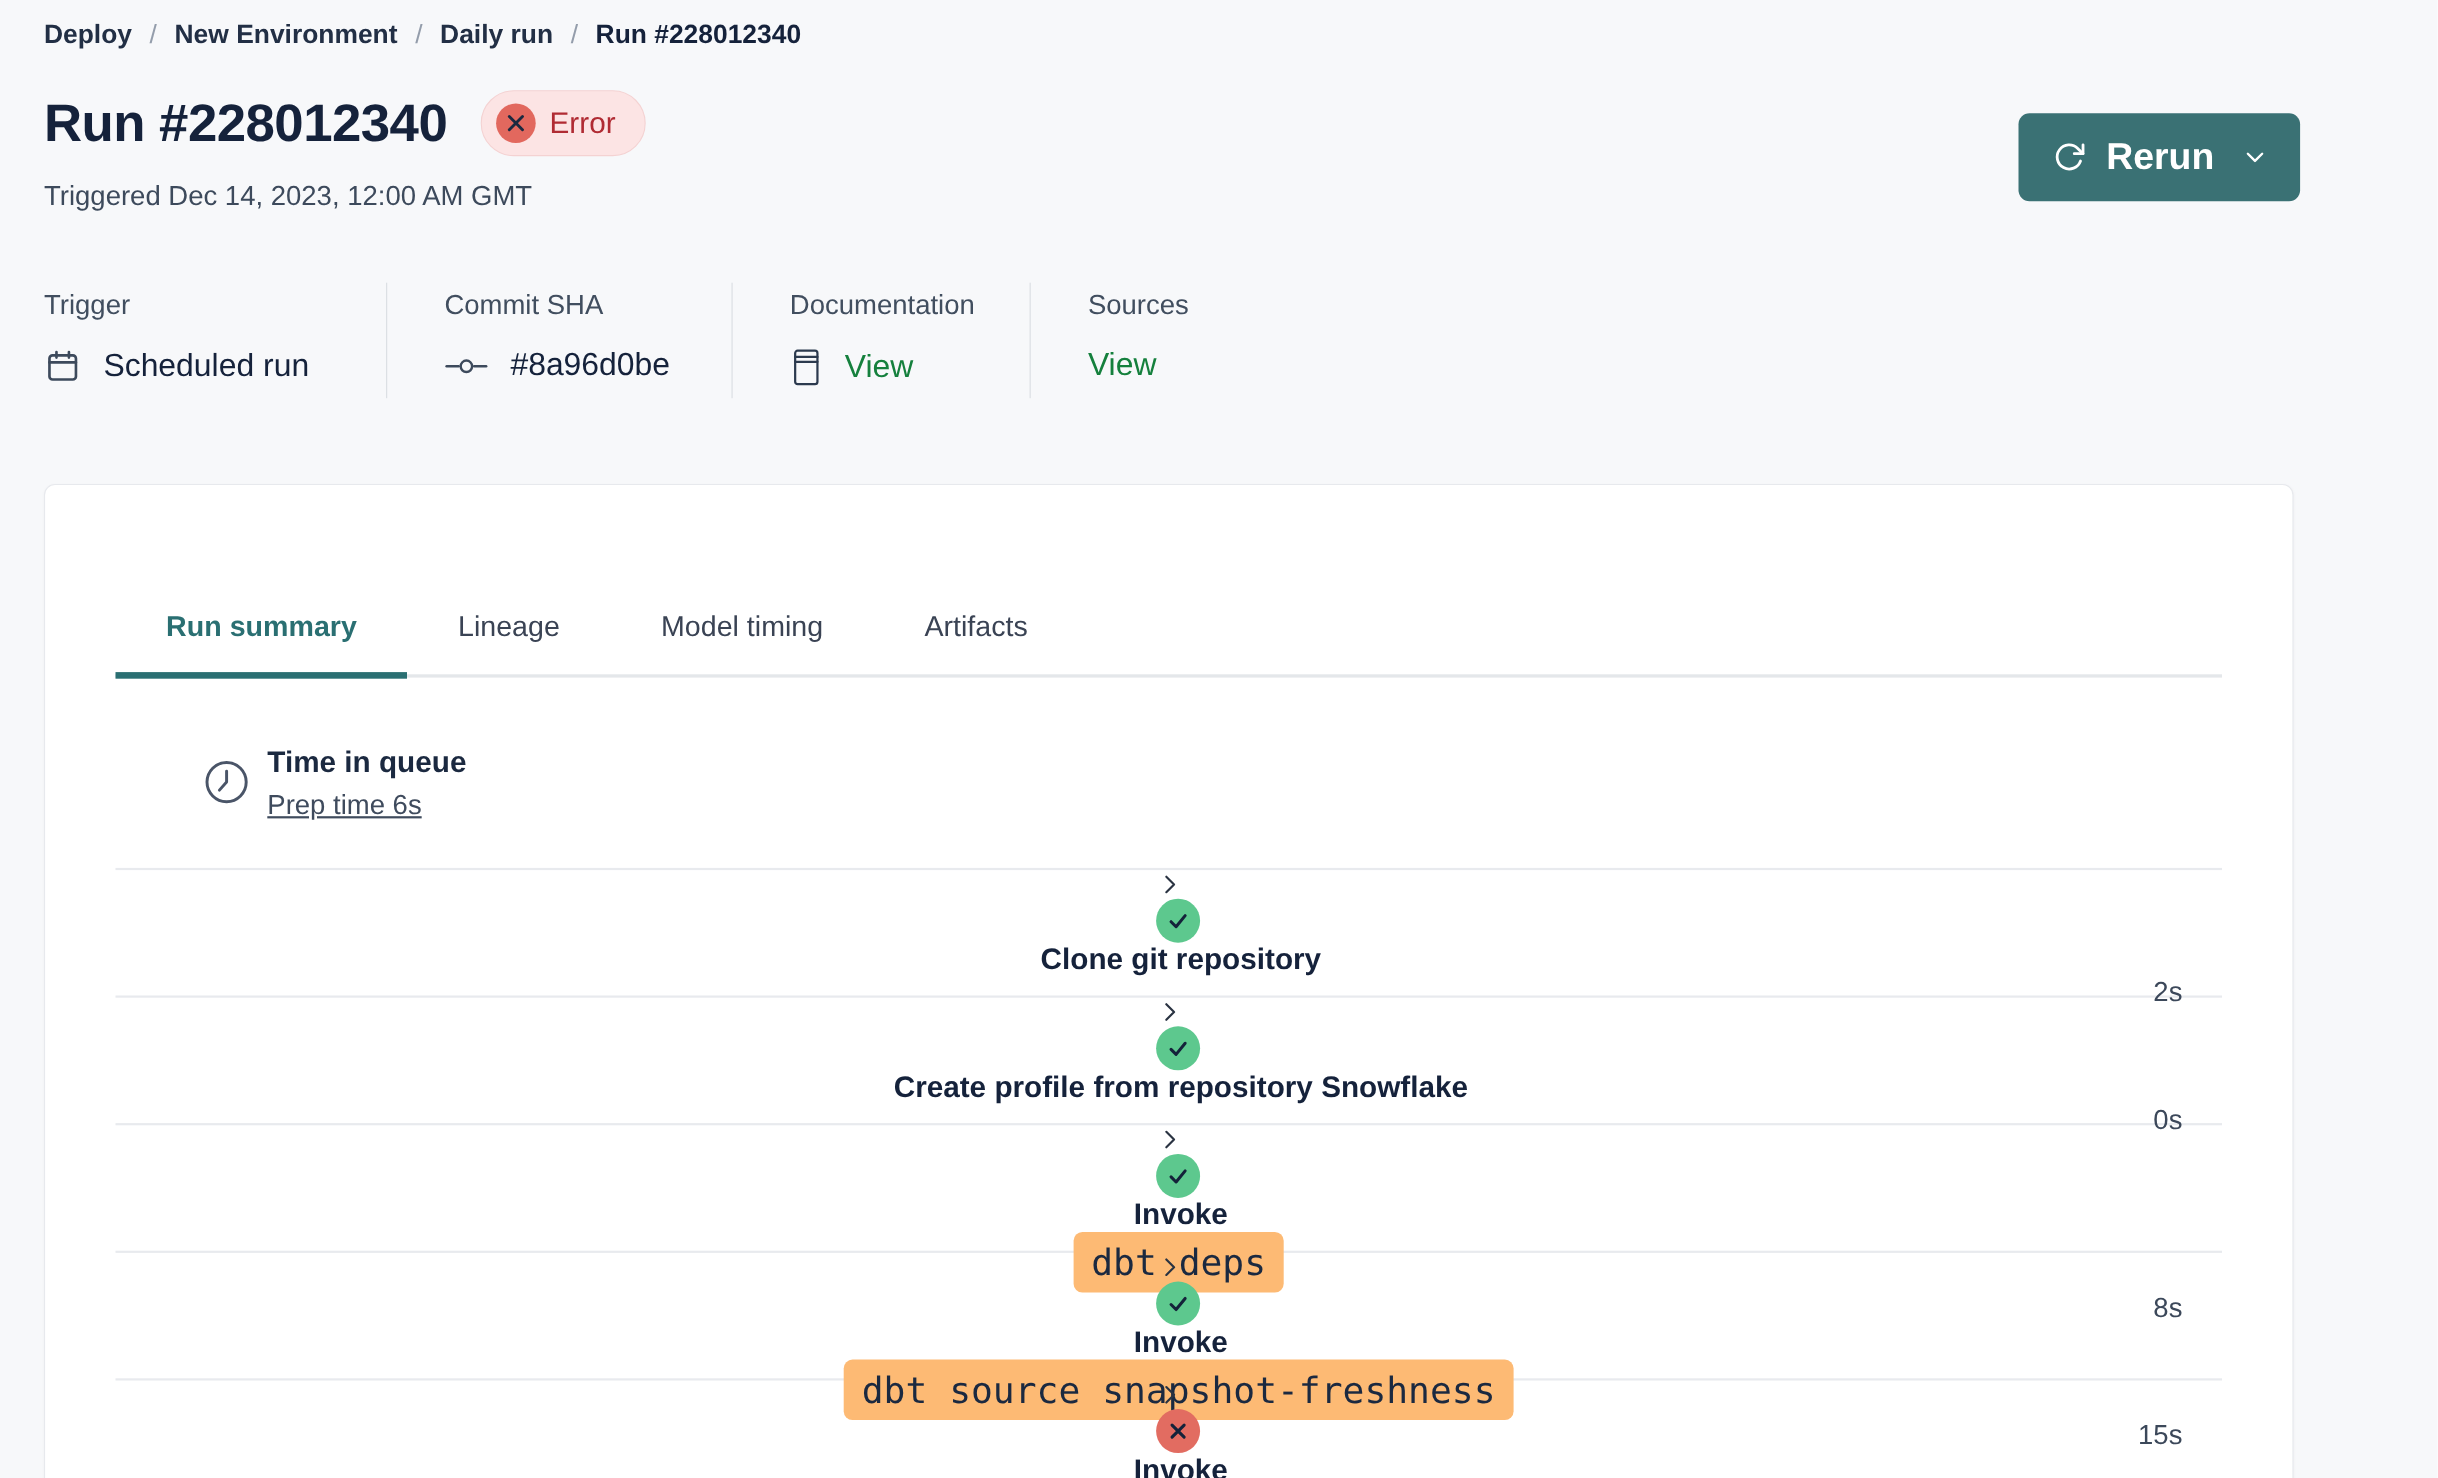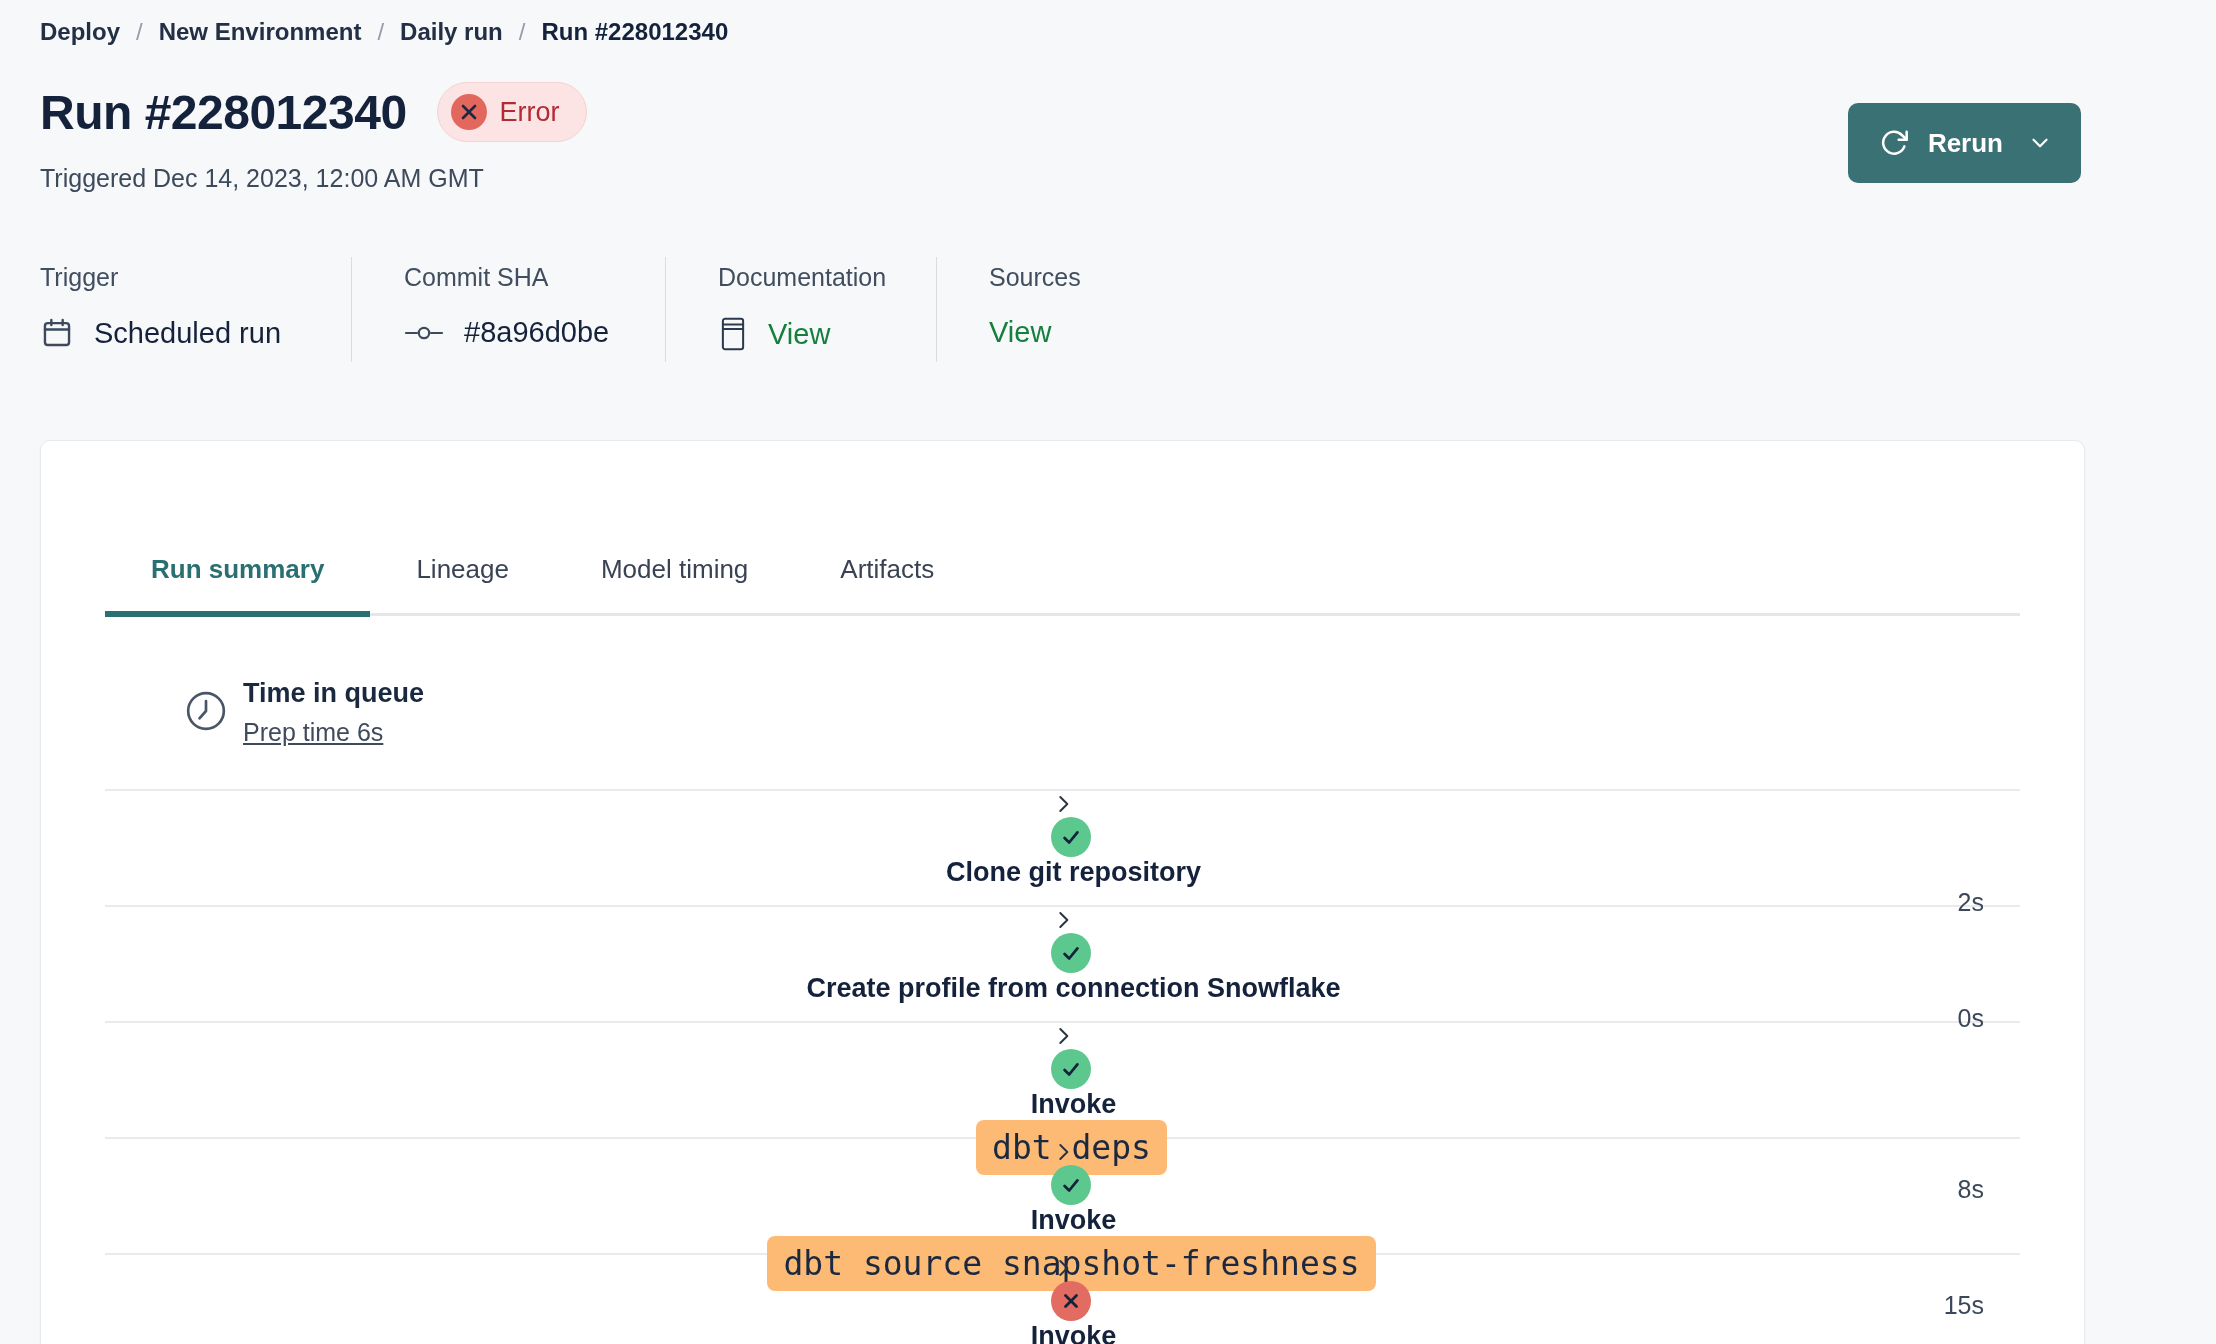--- a/index.html
+++ b/index.html
@@ -20,23 +20,23 @@
   .breadcrumb .crumb:last-of-type{font-weight:700;color:#15223b;}
 
   
   .title-row{margin-top:36px;display:flex;align-items:center;}
   h1{margin:0;font-size:48px;font-weight:700;color:#15223b;letter-spacing:-0.5px;}
   .badge{display:inline-flex;align-items:center;gap:13px;margin-left:30px;height:58px;
     padding:0 26px 0 13px;border-radius:30px;background:#fce4e4;border:1px solid #f4d2d2;
     font-size:27px;color:#b02b33;justify-content:flex-end;}
   .badge-circle{width:36px;height:36px;border-radius:50%;background:#e2685e;display:flex;align-items:center;justify-content:center;}
 
-  .rerun{position:absolute;top:103px;right:135px;height:80px;display:flex;align-items:center;gap:18px;
+  .rerun{position:absolute;top:103px;right:125px;height:80px;display:flex;align-items:center;gap:18px;
     padding:0 28px 0 30px;border:none;border-radius:10px;background:#3a7174;color:#ffffff;
-    font-family:"Liberation Sans",sans-serif;font-size:26px;font-weight:600;cursor:pointer;}
+    font-family:"Liberation Sans",sans-serif;font-size:34px;font-weight:600;cursor:pointer;}
 
   .triggered{margin-top:22px;font-size:25px;color:#3d4a5c;}
 
   
   .meta-row{margin-top:64px;display:flex;}
   .meta-col{box-sizing:border-box;}
   .meta-col + .meta-col{border-left:1px solid #d9dde2;padding-left:52px;}
   .meta-col:nth-child(1){width:311px;}
   .meta-col:nth-child(2){width:314px;}
   .meta-col:nth-child(3){width:271px;}
@@ -208,21 +208,21 @@
     <button class="chev">
                 <svg width="26" height="26" viewBox="0 0 24 24" fill="none" stroke="#2a3342" stroke-width="1.8" stroke-linecap="round" stroke-linejoin="round">
                   <polyline points="9.5 5.5 16 12 9.5 18.5"></polyline>
                 </svg>
               </button>
     <span class="status success">
                 <svg width="22" height="22" viewBox="0 0 24 24" fill="none" stroke="#14223a" stroke-width="3" stroke-linecap="round" stroke-linejoin="round">
                   <polyline points="5 13 10 18 19 7"></polyline>
                 </svg>
               </span>
-    <span class="step-label">Create profile from connection Snowflake</span>
+    <span class="step-label">Create profile from repository Snowflake</span>
 
     <span class="duration">0s</span>
   </div>
             <div class="step">
     <button class="chev">
                 <svg width="26" height="26" viewBox="0 0 24 24" fill="none" stroke="#2a3342" stroke-width="1.8" stroke-linecap="round" stroke-linejoin="round">
                   <polyline points="9.5 5.5 16 12 9.5 18.5"></polyline>
                 </svg>
               </button>
     <span class="status success">

